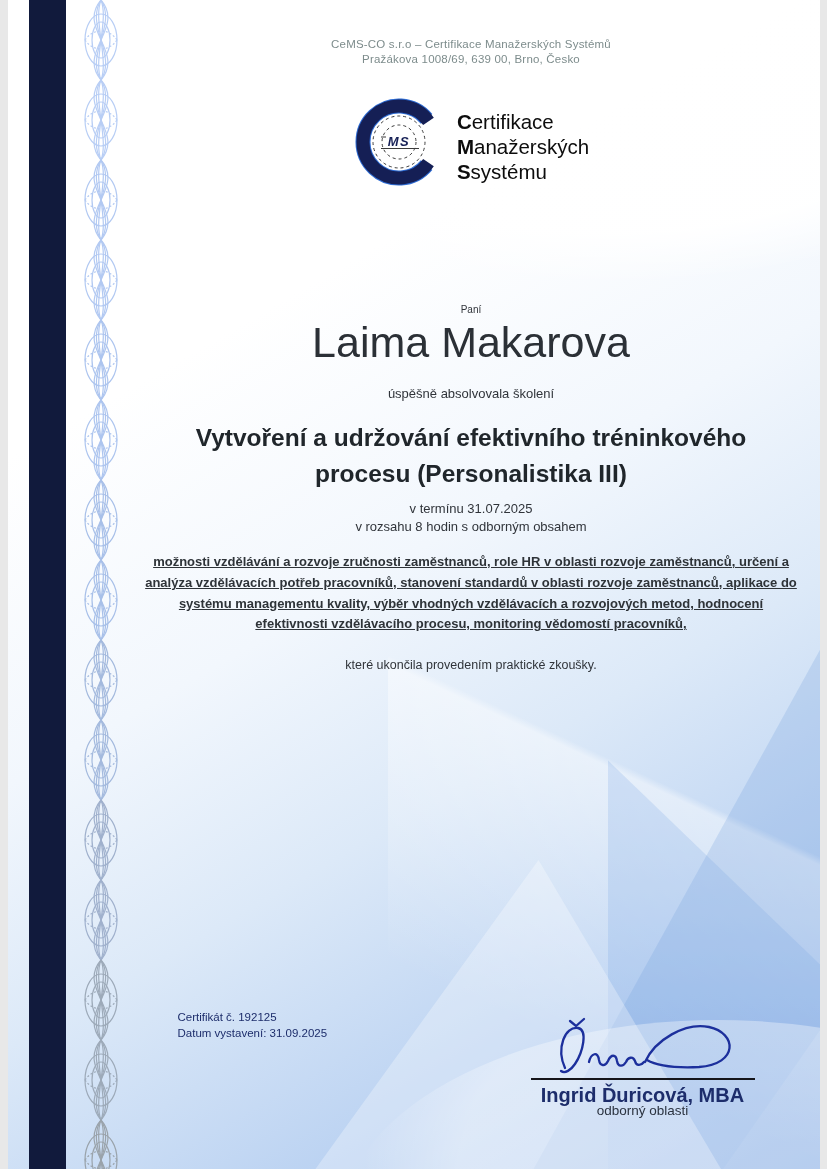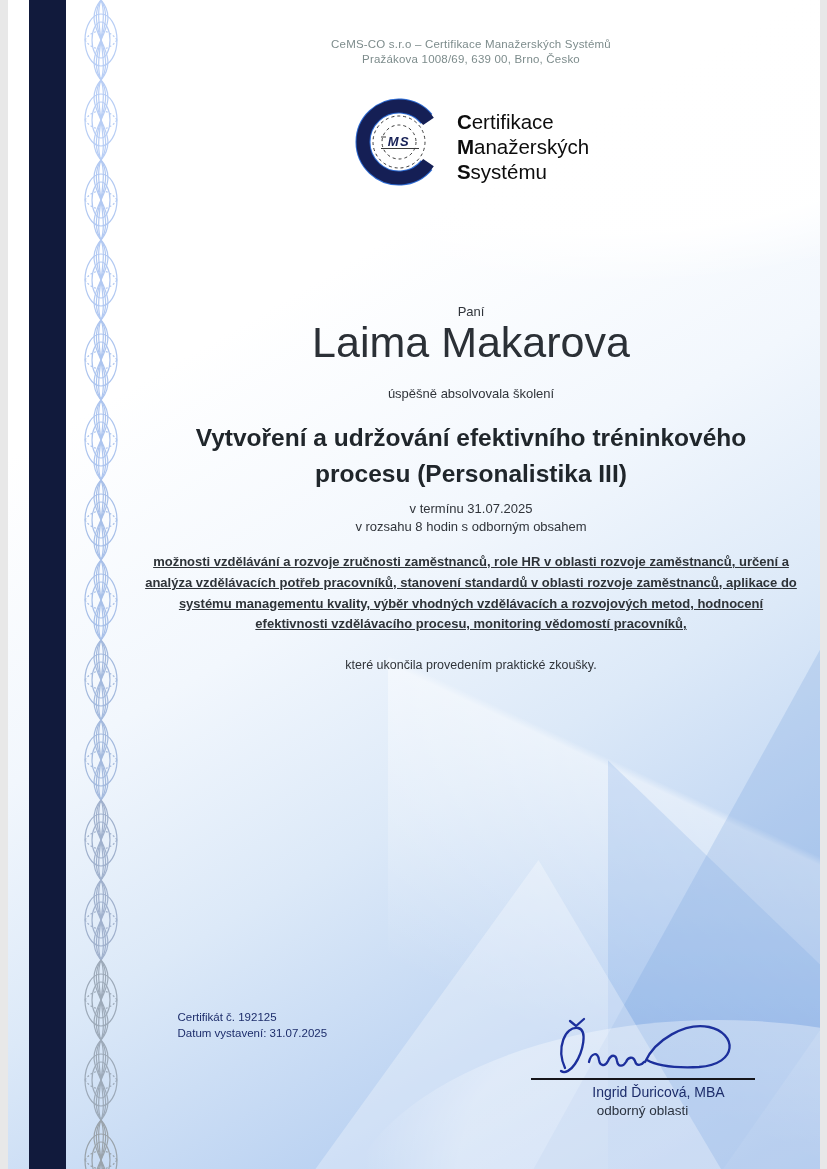--- a/index.html
+++ b/index.html
@@ -25,36 +25,36 @@
   
   .navy-bar{position:absolute;left:21px;top:0;width:37px;height:1169px;background:#111a3c;}
   .guilloche{position:absolute;left:71px;top:0;width:44px;height:1169px;}
   
   .cblock{position:absolute;left:115px;right:0;text-align:center;}
   .header-block{top:37px;font-size:11.5px;line-height:1.32;color:#7d8c8c;letter-spacing:0.2px;}
   .logo-row{top:96px;display:flex;justify-content:center;align-items:flex-start;gap:12px;}
   .logo-text{font-size:20.5px;line-height:25px;color:#0d0d0d;text-align:left;padding-top:13px;}
   .logo-text b{font-weight:700;}
   .cert-title{top:217px;font-size:51px;font-weight:800;letter-spacing:13px;color:#141414;text-indent:13px;}
-  .salutation{top:304px;font-size:13px;color:#30343a;}
+  .salutation{top:304px;font-size:10px;color:#30343a;}
   .recipient{top:318px;font-size:43px;font-weight:400;color:#2b3036;}
   .completed{top:386px;font-size:13px;color:#30343a;}
   .course-title{top:420px;font-size:24.5px;font-weight:700;color:#20262b;line-height:1.48;}
   .course-title .inner{display:inline-block;max-width:620px;text-align:center;}
   .term{top:501px;font-size:13px;color:#30343a;}
   .scope{top:519px;font-size:13px;color:#30343a;}
   .paragraph{top:552px;}
   .paragraph .inner{display:inline-block;width:655px;font-size:13px;font-weight:700;color:#2e3338;line-height:1.6;text-decoration:underline;}
   .closing{top:658px;font-size:12.5px;color:#30343a;}
   .cert-meta{position:absolute;left:170px;top:1010px;font-size:11.5px;line-height:1.35;color:#1d2d6b;}
   
   .sig-area{position:absolute;left:523px;top:1016px;width:224px;text-align:center;}
   .sig-svg{position:absolute;left:8px;top:-2px;}
   .sig-line{position:absolute;left:0;top:62px;width:224px;border-top:2px solid #15151a;}
-  .sig-name{position:absolute;left:16px;top:68px;width:224px;font-size:14px;font-weight:400;color:#1d2d6b;}
+  .sig-name{position:absolute;left:0;top:68px;width:224px;font-size:20px;font-weight:700;color:#1d2d6b;}
   .sig-role{position:absolute;left:0;top:87px;width:224px;font-size:13.5px;color:#2b3340;}
 </style>
 </head>
 <body>
 
 <div class="page">
 
   <div class="swoosh-top"></div>
   <div class="facet facet-a"></div>
   <div class="facet facet-b"></div>
@@ -123,21 +123,21 @@
   <div class="cblock term">v termínu 31.07.2025</div>
   <div class="cblock scope">v rozsahu 8 hodin s odborným obsahem</div>
 
   <div class="cblock paragraph">
     <span class="inner">možnosti vzdělávání a rozvoje zručnosti zaměstnanců, role HR v oblasti rozvoje zaměstnanců, určení a analýza vzdělávacích potřeb pracovníků, stanovení standardů v oblasti rozvoje zaměstnanců, aplikace do systému managementu kvality, výběr vhodných vzdělávacích a rozvojových metod, hodnocení efektivnosti vzdělávacího procesu, monitoring vědomostí pracovníků,</span>
   </div>
   <div class="cblock closing">které ukončila provedením praktické zkoušky.</div>
 
   <div class="cert-meta">
     <div>Certifikát č. 192125</div>
-    <div>Datum vystavení: 31.07.2025</div>
+    <div>Datum vystavení: 31.09.2025</div>
   </div>
 
   <div class="sig-area">
     <svg class="sig-svg" width="210" height="66" viewBox="0 0 210 66">
       <g fill="none" stroke="#1c2f9c" stroke-width="2.3" stroke-linecap="round">
         <path d="M26,54 C17,34 26,12 39,14 C49,16 44,38 36,50 C32,56 26,60 22,57"></path>
         <path d="M31,7 l6,5 l8,-7"></path>
         <path d="M50,48 c2,-9 9,-11 10,-2 c1,6 6,7 9,1 c3,-7 8,-7 9,0 c1,6 6,6 9,1 c2,-5 7,-6 9,-1 c1,5 6,5 9,1"></path>
         <path d="M106,48 C116,26 146,8 170,13 C198,19 200,50 160,53 C138,54 118,52 108,46"></path>
       </g>

